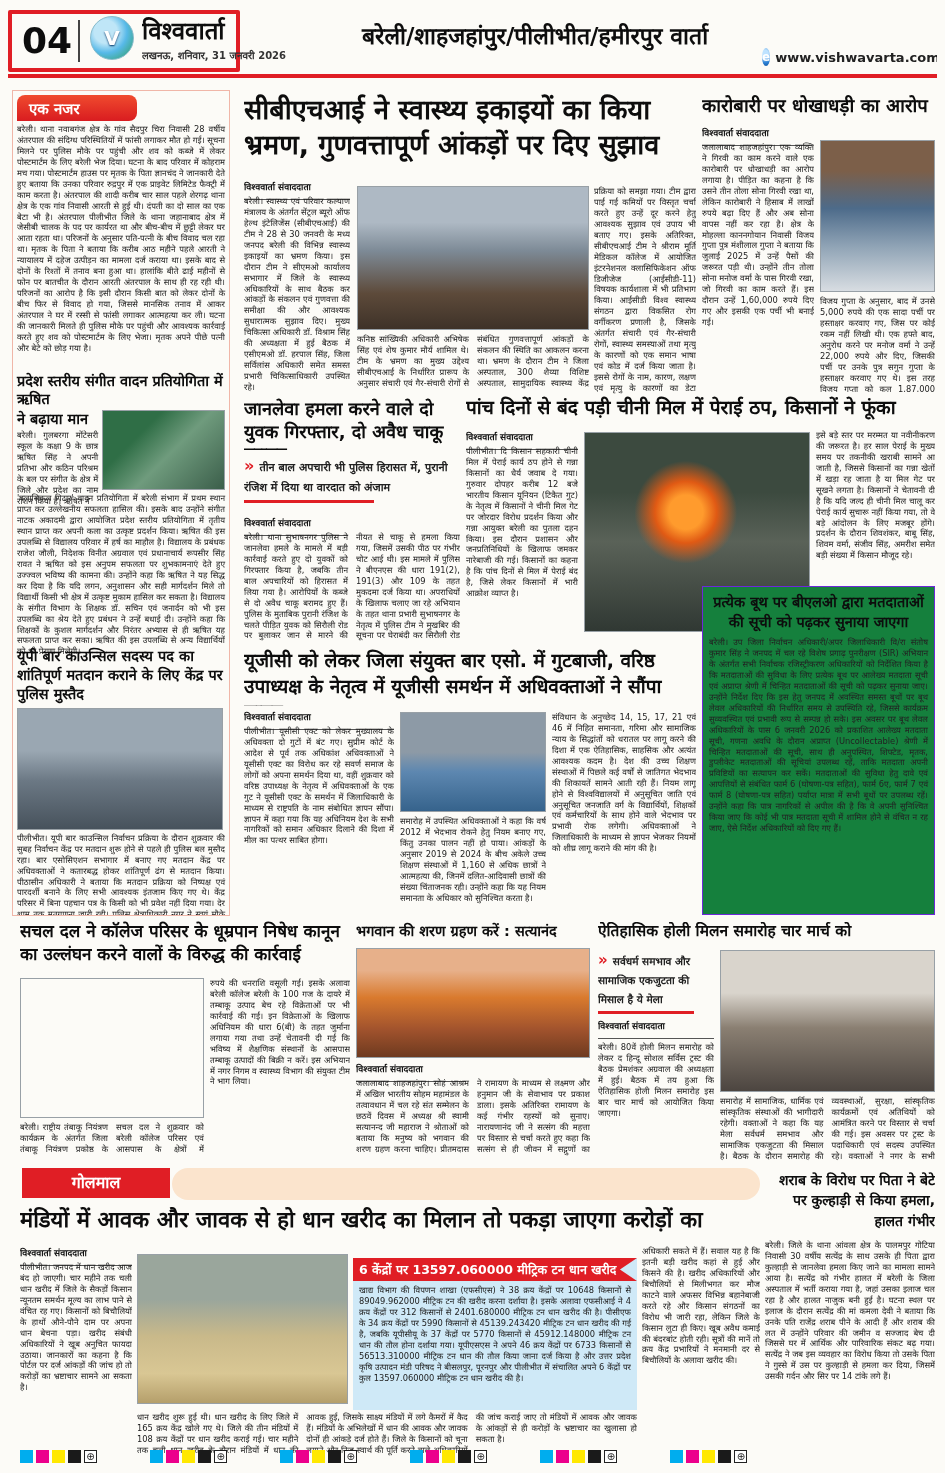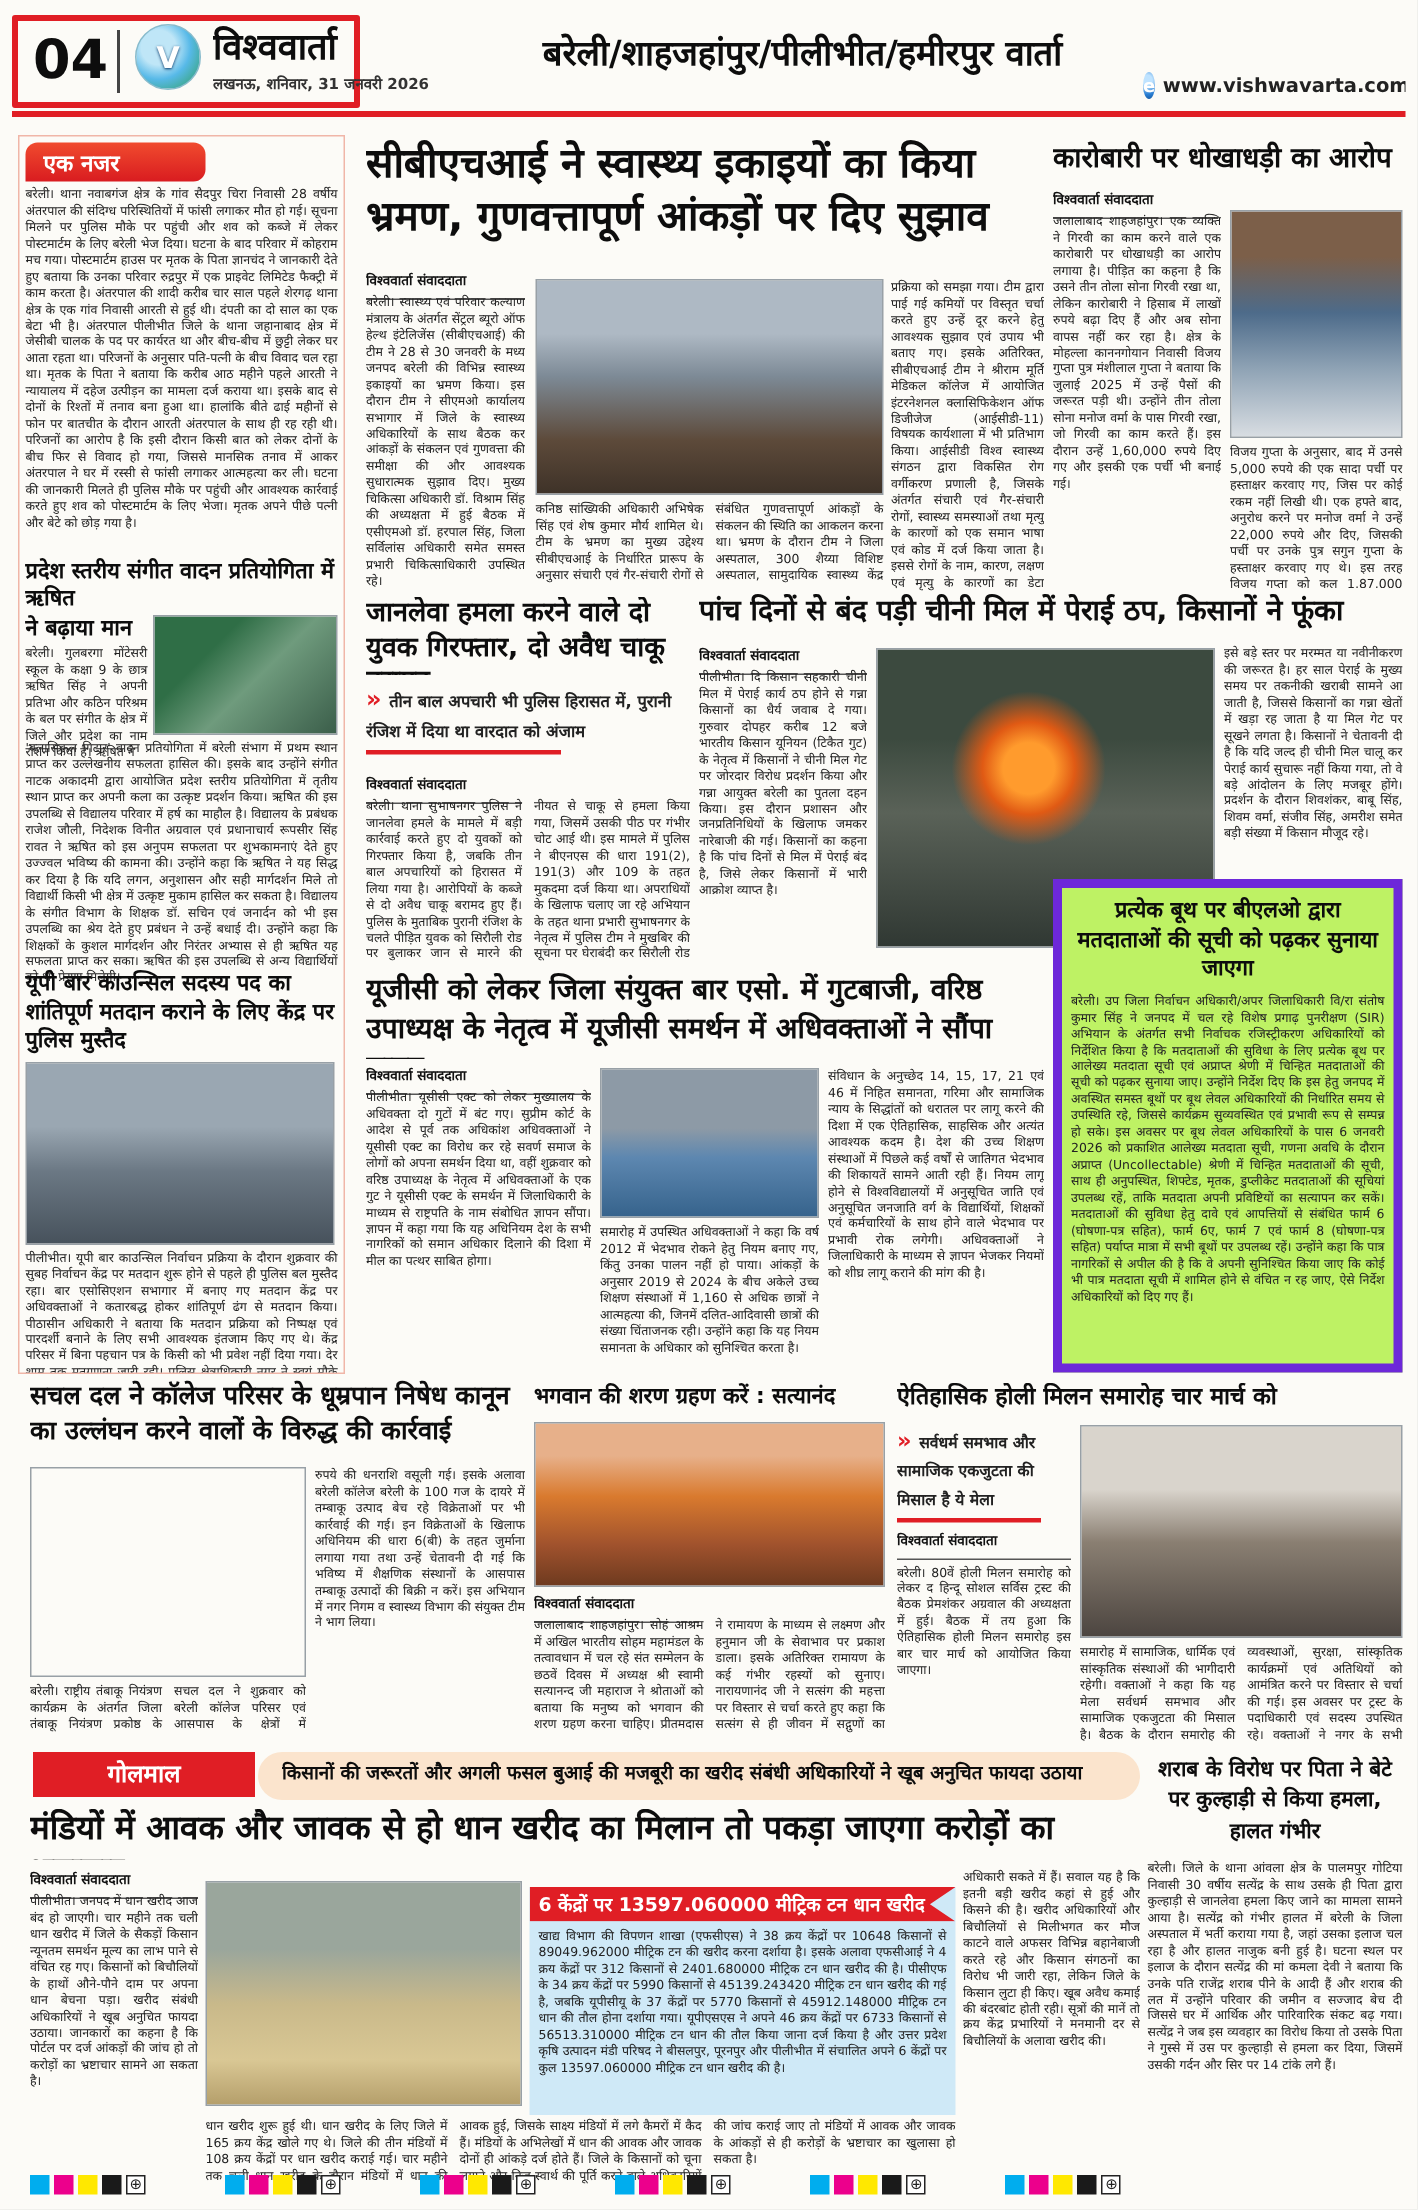--- a/index.html
+++ b/index.html
@@ -9,21 +9,21 @@
   .abs{position:absolute;overflow:hidden}
   .hl{font-weight:bold;color:#0d0d0d;line-height:1.25}
   .body-txt{font-size:8.3px;line-height:1.32;text-align:justify;color:#222}
   .by{font-weight:bold;font-size:9px;border-bottom:1px solid #555;padding-bottom:6px;margin-bottom:3px;color:#111}
   .cols2{column-count:2;column-gap:8px}
   .cols3{column-count:3;column-gap:8px}
   .ph{border:1px solid #98a0a6}
   .red{color:#e01e25}
   .standfirst{font-weight:bold;font-size:11px;line-height:1.35;color:#222}
   .rule-red{height:3px;background:#e01e25;margin-top:4px}
-  .boxed{border:6px solid #6d28d9;background:#bef264}
+  .boxed{border:1px solid #6d28d9;background:#15803d}
   .sq{width:13px;height:13px;display:inline-block;margin-right:3px;vertical-align:top}
   .reg{width:13px;height:13px;display:inline-block;border:1px solid #222;background:#fff;
        font-size:10px;line-height:11px;text-align:center;color:#222;vertical-align:top}
 </style>
 </head>
 <body>
 
 <div class="page">
 
   <div class="abs" style="left:0;top:0;width:945px;height:80px">
@@ -148,39 +148,38 @@
     <div class="by">विश्ववार्ता संवाददाता</div>
     <div class="body-txt" style="height:118px">बरेली। 80वें होली मिलन समारोह को लेकर द हिन्दू सोशल सर्विस ट्रस्ट की बैठक प्रेमशंकर अग्रवाल की अध्यक्षता में हुई। बैठक में तय हुआ कि ऐतिहासिक होली मिलन समारोह इस बार चार मार्च को आयोजित किया जाएगा।</div>
   </div>
   <div class="abs ph" style="left:720px;top:950px;width:215px;height:142px;
               background:linear-gradient(180deg,#d9d4cc 0 30%,#8a7f72 55%,#4c4540 100%)"></div>
   <div class="abs body-txt cols2" style="left:720px;top:1096px;width:215px;height:66px">समारोह में सामाजिक, धार्मिक एवं सांस्कृतिक संस्थाओं की भागीदारी रहेगी। वक्ताओं ने कहा कि यह मेला सर्वधर्म समभाव और सामाजिक एकजुटता की मिसाल है। बैठक के दौरान समारोह की व्यवस्थाओं, सुरक्षा, सांस्कृतिक कार्यक्रमों एवं अतिथियों को आमंत्रित करने पर विस्तार से चर्चा की गई। इस अवसर पर ट्रस्ट के पदाधिकारी एवं सदस्य उपस्थित रहे। वक्ताओं ने नगर के सभी नागरिकों से समारोह में बढ़-चढ़कर भाग लेने की अपील की।</div>
 
   <div class="abs" style="left:172px;top:1168px;width:588px;height:32px;background:#fbe4cd;border-radius:16px"></div>
   <div class="abs" style="left:22px;top:1168px;width:148px;height:30px;background:#e01e25;color:#fff;font-weight:bold;
               font-size:16px;text-align:center;line-height:30px"><span>गोलमाल</span></div>
-  <div class="abs hl" style="left:188px;top:1174px;width:565px;height:22px;font-size:12.5px">किसानों की जरूरतों और अगली फसल बुआई की मजबूरी का खरीद संबंधी अधिकारियों ने खूब अनुचित फायदा उठाया</div>
 
   <div class="abs hl" style="left:20px;top:1206px;width:740px;height:34px;font-size:22px">मंडियों में आवक और जावक से हो धान खरीद का मिलान तो पकड़ा जाएगा करोड़ों का भ्रष्टाचार</div>
   <div class="abs" style="left:20px;top:1246px;width:112px">
     <div class="by">विश्ववार्ता संवाददाता</div>
   </div>
   <div class="abs body-txt" style="left:20px;top:1262px;width:112px;height:200px">पीलीभीत। जनपद में धान खरीद आज बंद हो जाएगी। चार महीने तक चली धान खरीद में जिले के सैकड़ों किसान न्यूनतम समर्थन मूल्य का लाभ पाने से वंचित रह गए। किसानों को बिचौलियों के हाथों औने-पौने दाम पर अपना धान बेचना पड़ा। खरीद संबंधी अधिकारियों ने खूब अनुचित फायदा उठाया। जानकारों का कहना है कि पोर्टल पर दर्ज आंकड़ों की जांच हो तो करोड़ों का भ्रष्टाचार सामने आ सकता है।</div>
   <div class="abs ph" style="left:137px;top:1254px;width:211px;height:150px;
               background:linear-gradient(180deg,#9aa69c 0 30%,#c9b98a 55%,#d9c794 80%,#b59f6b 100%)"></div>
   <div class="abs" style="left:353px;top:1258px;width:284px;height:152px;background:#cfe9f7">
     <div style="background:#e01e25;color:#fff;font-weight:bold;font-size:12.5px;padding:3px 8px 3px 6px;
                 clip-path:polygon(0 0,100% 0,94% 50%,100% 100%,0 100%)">
       <span>6 केंद्रों पर 13597.060000 मीट्रिक टन धान खरीद</span></div>
     <div class="body-txt" style="padding:4px 6px;height:124px">खाद्य विभाग की विपणन शाखा (एफसीएस) ने 38 क्रय केंद्रों पर 10648 किसानों से 89049.962000 मीट्रिक टन की खरीद करना दर्शाया है। इसके अलावा एफसीआई ने 4 क्रय केंद्रों पर 312 किसानों से 2401.680000 मीट्रिक टन धान खरीद की है। पीसीएफ के 34 क्रय केंद्रों पर 5990 किसानों से 45139.243420 मीट्रिक टन धान खरीद की गई है, जबकि यूपीसीयू के 37 केंद्रों पर 5770 किसानों से 45912.148000 मीट्रिक टन धान की तौल होना दर्शाया गया। यूपीएसएस ने अपने 46 क्रय केंद्रों पर 6733 किसानों से 56513.310000 मीट्रिक टन धान की तौल किया जाना दर्ज किया है और उत्तर प्रदेश कृषि उत्पादन मंडी परिषद ने बीसलपुर, पूरनपुर और पीलीभीत में संचालित अपने 6 केंद्रों पर कुल 13597.060000 मीट्रिक टन धान खरीद की है।</div>
   </div>
   <div class="abs body-txt" style="left:642px;top:1246px;width:118px;height:216px">अधिकारी सकते में हैं। सवाल यह है कि इतनी बड़ी खरीद कहां से हुई और किसने की है। खरीद अधिकारियों और बिचौलियों से मिलीभगत कर मौज काटने वाले अफसर विभिन्न बहानेबाजी करते रहे और किसान संगठनों का विरोध भी जारी रहा, लेकिन जिले के किसान लुटा ही किए। खूब अवैध कमाई की बंदरबांट होती रही। सूत्रों की मानें तो क्रय केंद्र प्रभारियों ने मनमानी दर से बिचौलियों के अलावा खरीद की।</div>
   <div class="abs body-txt cols3" style="left:137px;top:1412px;width:500px;height:50px">धान खरीद शुरू हुई थी। धान खरीद के लिए जिले में 165 क्रय केंद्र खोले गए थे। जिले की तीन मंडियों में 108 क्रय केंद्रों पर धान खरीद कराई गई। चार महीने तक चली धान खरीद के दौरान मंडियों में धान की आवक हुई, जिसके साक्ष्य मंडियों में लगे कैमरों में कैद हैं। मंडियों के अभिलेखों में धान की आवक और जावक दोनों ही आंकड़े दर्ज होते हैं। जिले के किसानों को चूना लगाने और निज स्वार्थ की पूर्ति करने वाले अधिकारियों की जांच कराई जाए तो मंडियों में आवक और जावक के आंकड़ों से ही करोड़ों के भ्रष्टाचार का खुलासा हो सकता है।</div>
 
-  <div class="abs hl" style="left:765px;top:1170px;width:170px;height:64px;font-size:14px;text-align:center;line-height:1.45">शराब के विरोध पर पिता ने बेटे पर कुल्हाड़ी से किया हमला, हालत गंभीर</div>
+  <div class="abs hl" style="left:765px;top:1170px;width:170px;height:64px;font-size:14px;text-align:right;line-height:1.45">शराब के विरोध पर पिता ने बेटे पर कुल्हाड़ी से किया हमला, हालत गंभीर</div>
   <div class="abs body-txt" style="left:765px;top:1240px;width:170px;height:200px">बरेली। जिले के थाना आंवला क्षेत्र के पालमपुर गोटिया निवासी 30 वर्षीय सत्येंद्र के साथ उसके ही पिता द्वारा कुल्हाड़ी से जानलेवा हमला किए जाने का मामला सामने आया है। सत्येंद्र को गंभीर हालत में बरेली के जिला अस्पताल में भर्ती कराया गया है, जहां उसका इलाज चल रहा है और हालत नाजुक बनी हुई है। घटना स्थल पर इलाज के दौरान सत्येंद्र की मां कमला देवी ने बताया कि उनके पति राजेंद्र शराब पीने के आदी हैं और शराब की लत में उन्होंने परिवार की जमीन व सज्जाद बेच दी जिससे घर में आर्थिक और पारिवारिक संकट बढ़ गया। सत्येंद्र ने जब इस व्यवहार का विरोध किया तो उसके पिता ने गुस्से में उस पर कुल्हाड़ी से हमला कर दिया, जिसमें उसकी गर्दन और सिर पर 14 टांके लगे हैं।</div>
 
   <div class="abs" style="left:20px;top:1450px;width:915px;height:16px;white-space:nowrap">
     <span style="margin-right:48px">
       <span class="sq" style="background:#00adee"></span><span class="sq" style="background:#ec008c"></span><span class="sq" style="background:#ffe800"></span><span class="sq" style="background:#1a1a1a"></span><span class="reg">⊕</span>
     </span>
     <span style="margin-right:48px">
       <span class="sq" style="background:#00adee"></span><span class="sq" style="background:#ec008c"></span><span class="sq" style="background:#ffe800"></span><span class="sq" style="background:#1a1a1a"></span><span class="reg">⊕</span>
     </span>
     <span style="margin-right:48px">

